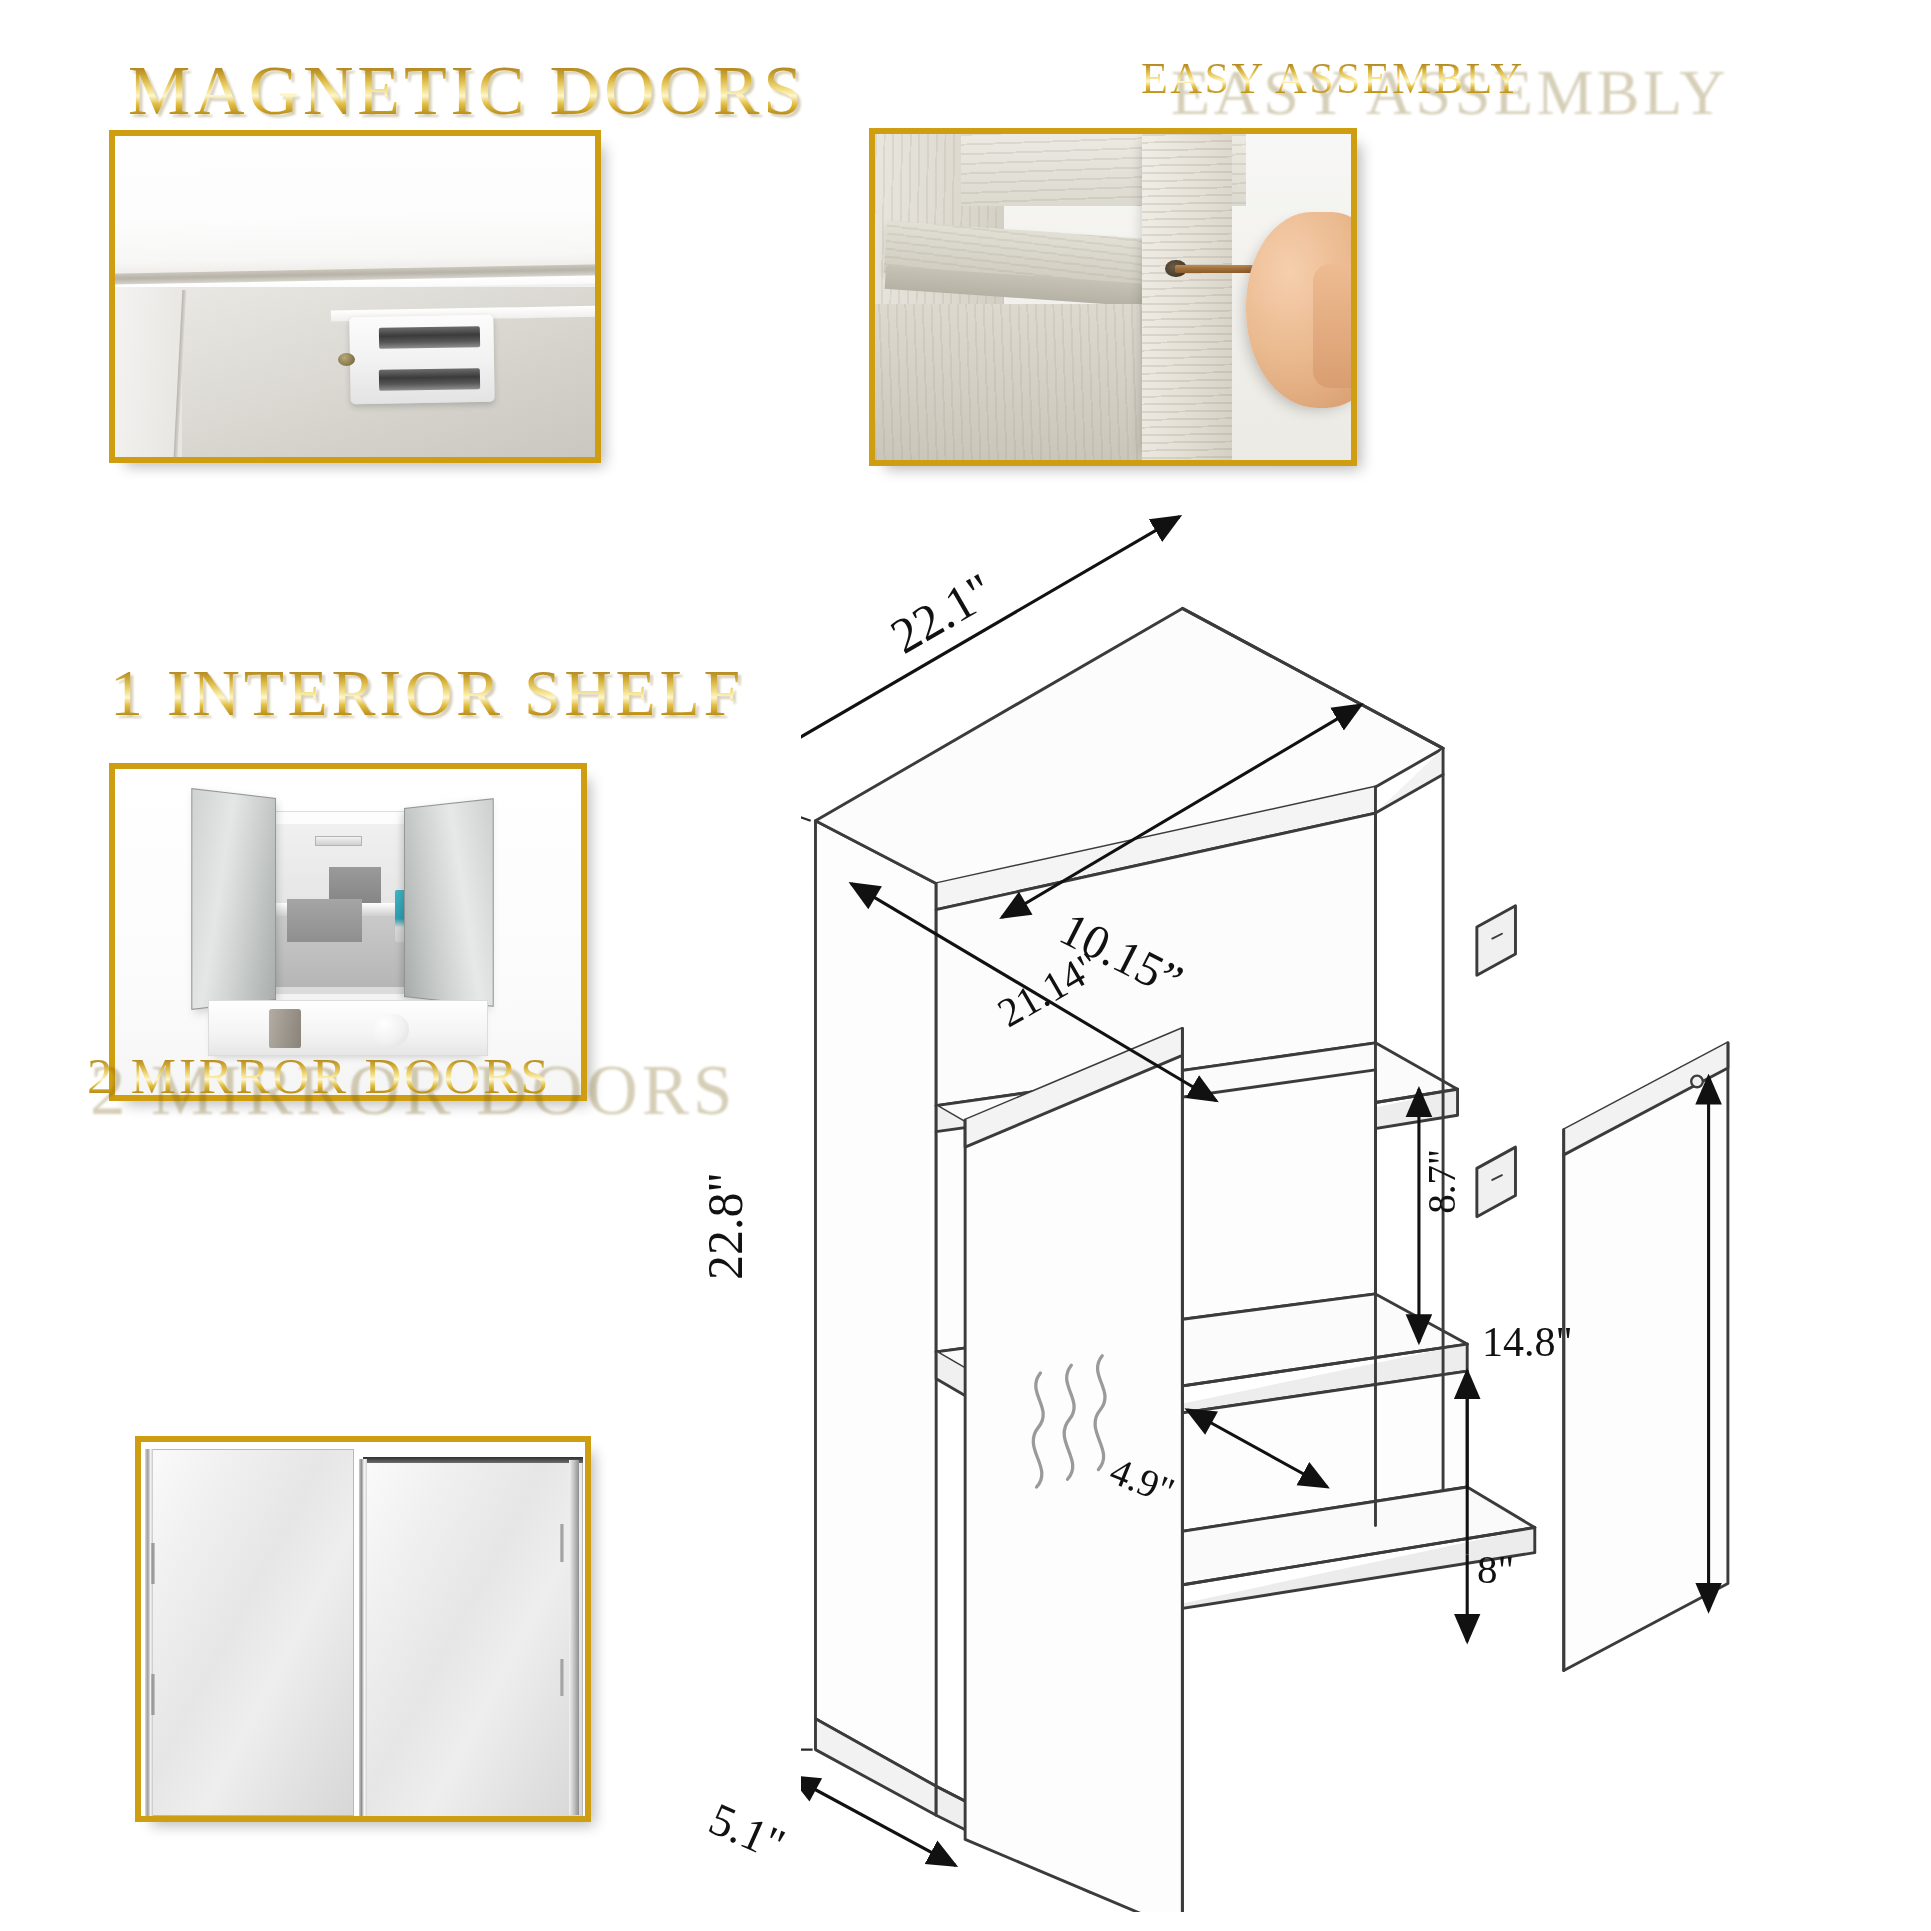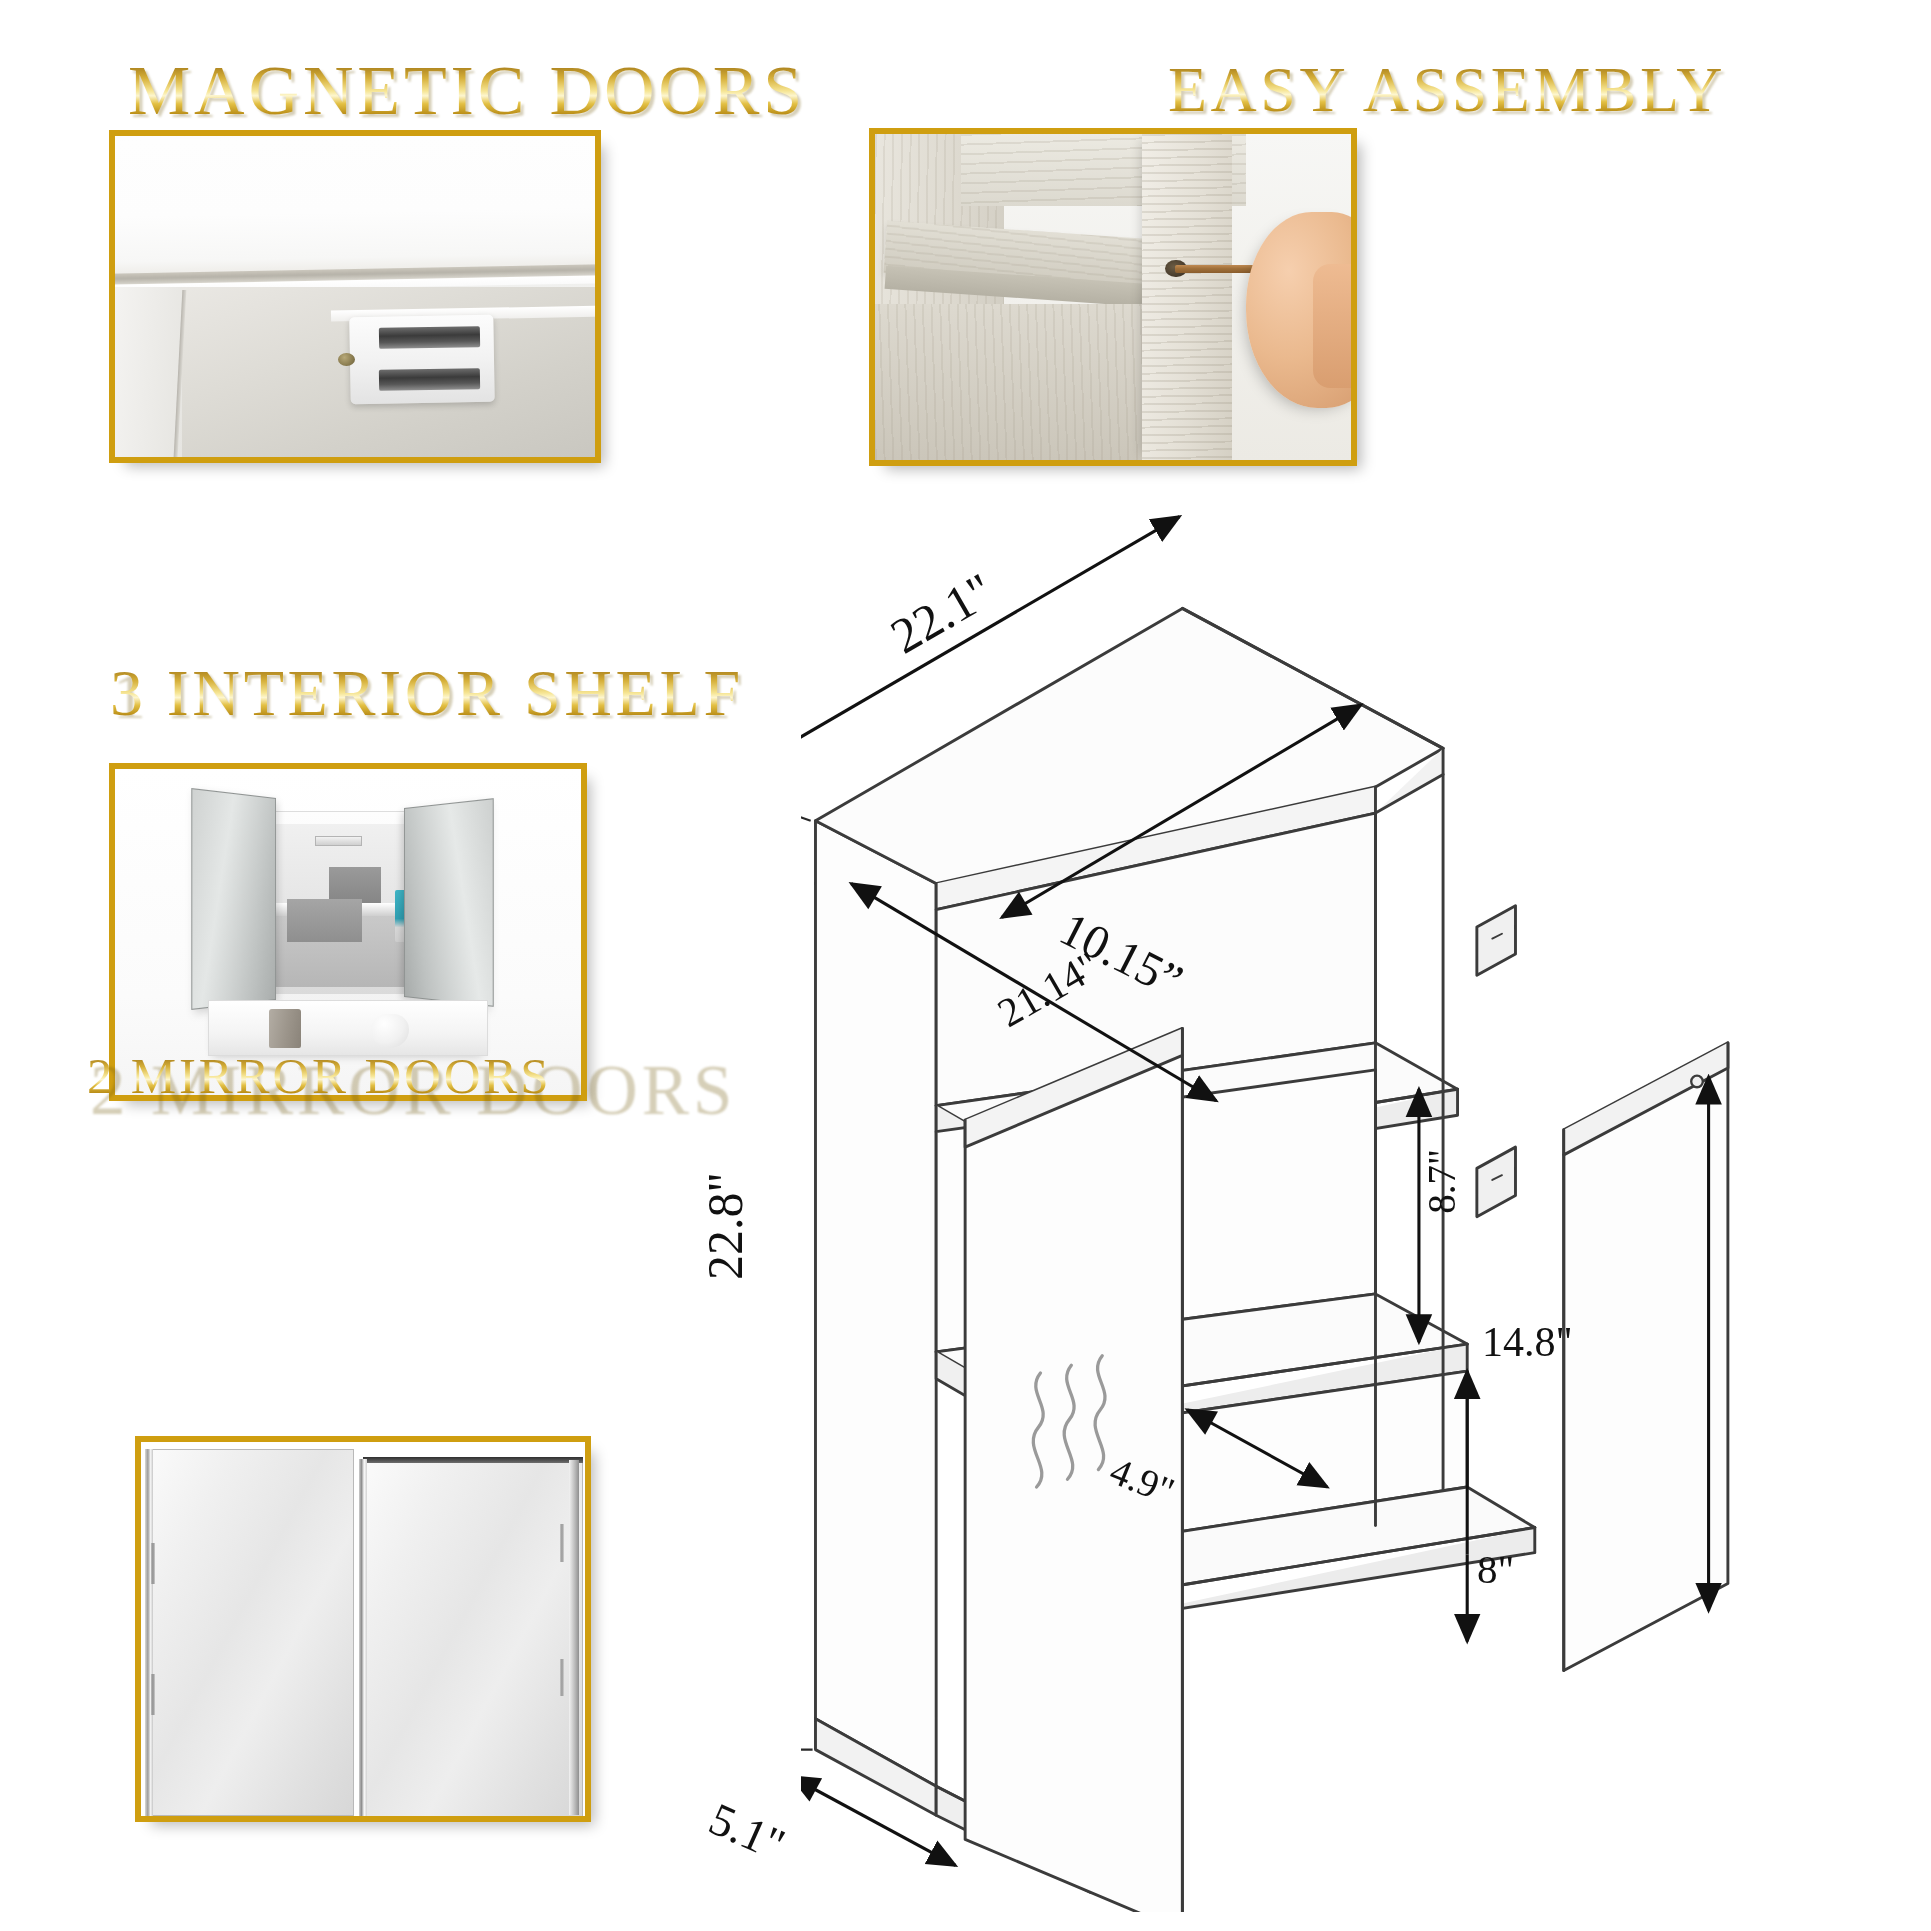--- a/index.html
+++ b/index.html
@@ -329,40 +329,40 @@
       <div class="p1-leftedge"></div>
       <div class="p1-shelfedge"></div>
       <div class="p1-catchbody"></div>
       <div class="p1-mag m1"></div>
       <div class="p1-mag m2"></div>
       <div class="p1-screw"></div>
     </div>
   </div>
 
   <div class="gold-shadow" style="left:1171px; top:56px; font-size:64px;">EASY ASSEMBLY</div>
-  <div class="gold-heading" style="left:1168px; top:53px; font-size:64px;">EASY ASSEMBLY</div>
+  <div class="gold-heading" style="left:1141px; top:53px; font-size:44px;">EASY ASSEMBLY</div>
 
   <div class="photo-frame" style="left:869px; top:128px; width:488px; height:338px;">
     <div class="photo-inner">
       <div class="p2-bg"></div>
       <div class="p2-woodL"></div>
       <div class="p2-woodTop"></div>
       <div class="p2-shelf"></div>
       <div class="p2-shelf2"></div>
       <div class="p2-lowerwood"></div>
       <div class="p2-post"></div>
       <div class="p2-hole"></div>
       <div class="p2-shaft"></div>
       <div class="p2-hand"></div>
       <div class="p2-wrist"></div>
     </div>
   </div>
 
   <div class="gold-shadow" style="left:113px; top:658px; font-size:66px;">1 INTERIOR SHELF</div>
-  <div class="gold-heading" style="left:110px; top:655px; font-size:66px;">3 INTERIOR SHELF</div>
+  <div class="gold-heading" style="left:110px; top:655px; font-size:66px;">1 INTERIOR SHELF</div>
 
   <div class="photo-frame" style="left:109px; top:763px; width:478px; height:338px;">
     <div class="photo-inner">
       <div class="p3-bg"></div>
       <div class="p3-body"></div>
       <div class="p3-inner"></div>
       <div class="p3-greyblock2"></div>
       <div class="p3-innerShelf"></div>
       <div class="p3-innerBack"></div>
       <div class="p3-greyblock"></div>

